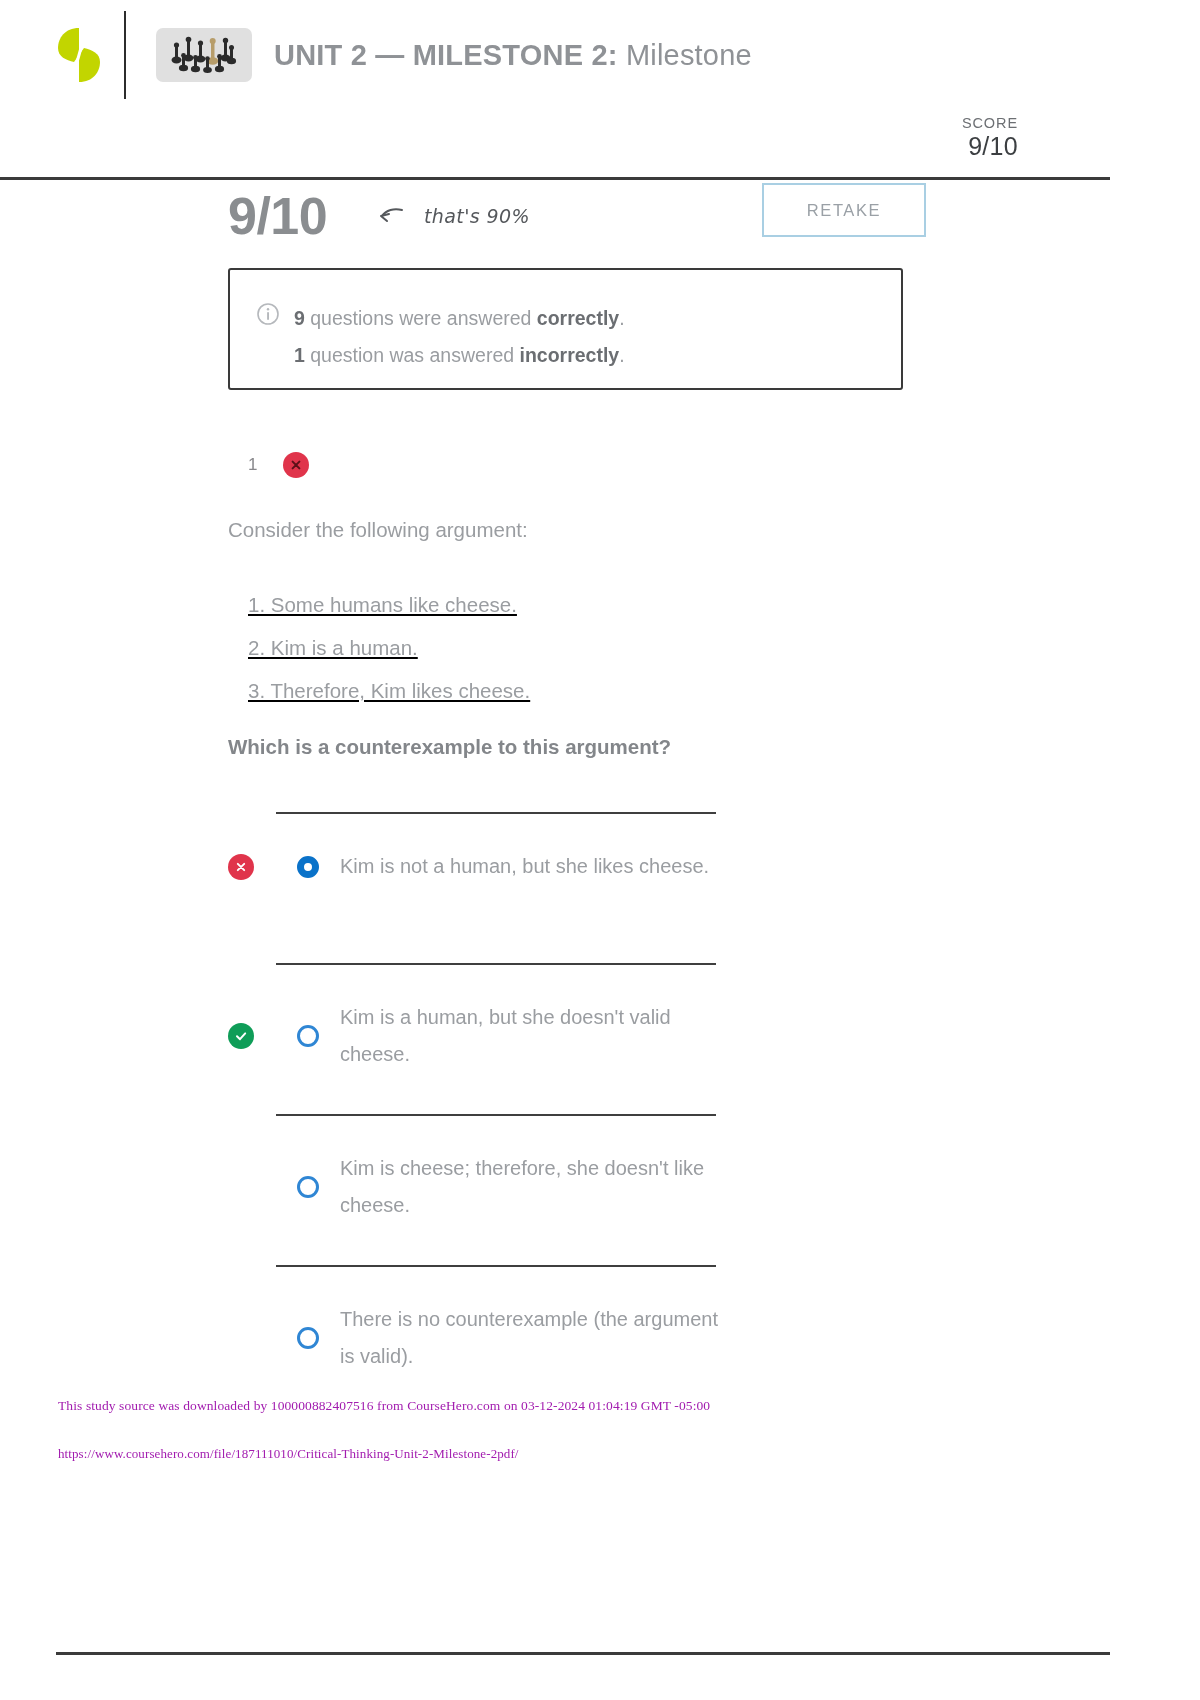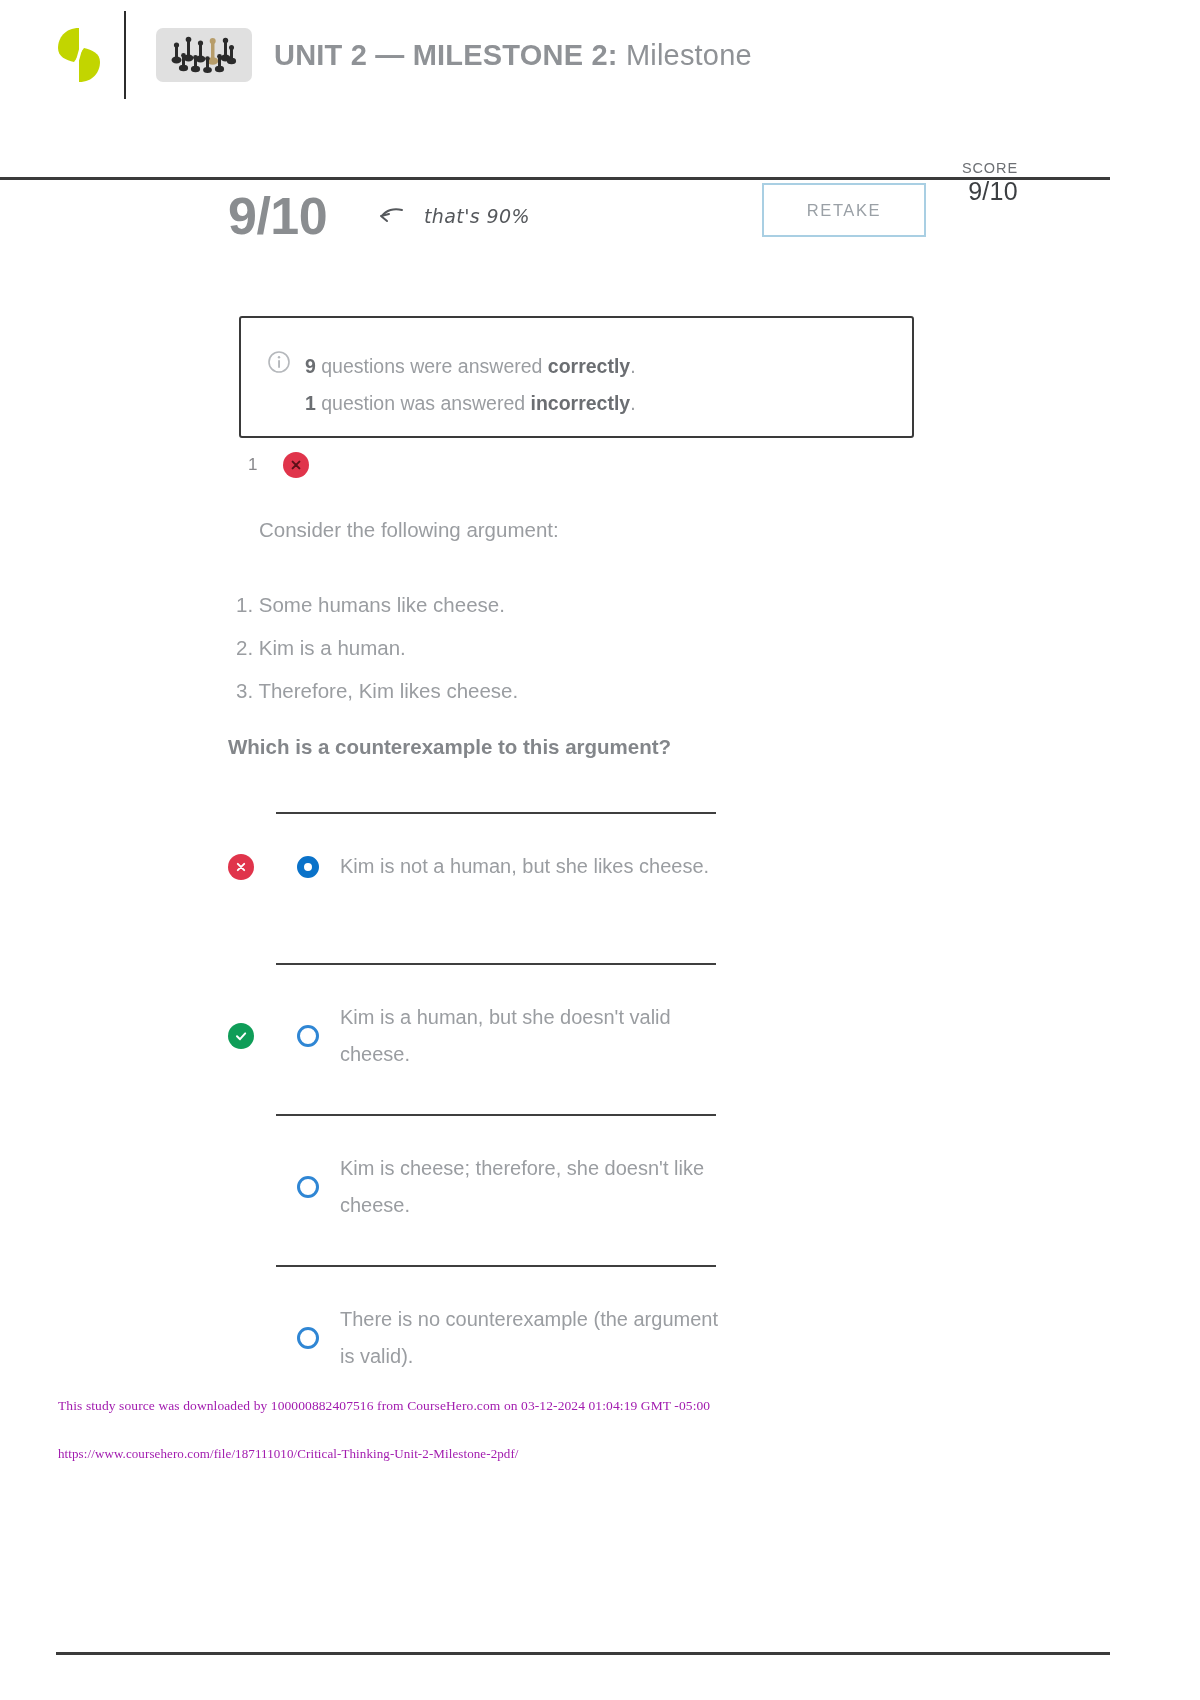--- a/index.html
+++ b/index.html
@@ -85,21 +85,20 @@
     position: absolute;
     right: 92px;
     top: 114px;
     text-align: right;
   }
   .score-label {
     font-size: 14.5px;
     color: #6c6f73;
     letter-spacing: 0.9px;
     line-height: 18px;
-    margin-top: 45px;
   }
   .score-value {
     font-size: 25px;
     color: #3c3f42;
     line-height: 28px;
     letter-spacing: 0.3px;
   }
 
   
   .result-row {
@@ -147,29 +146,28 @@
     cursor: pointer;
     display: flex;
     align-items: center;
     justify-content: center;
     box-sizing: border-box;
   }
 
   
   .summary-box {
     position: absolute;
-    left: 239px;
+    left: 228px;
     top: 268px;
     width: 675px;
     height: 122px;
     border: 2px solid #3a3a3a;
     border-radius: 3px;
     box-sizing: border-box;
     background: #ffffff;
-    margin-top: 48px;
   }
   .summary-inner {
     padding: 30px 0 0 26px;
     display: flex;
     align-items: flex-start;
   }
   .info-icon {
     margin-right: 14px;
     margin-top: 2px;
     flex: 0 0 auto;
@@ -206,27 +204,27 @@
   .badge.wrong { background: #e0344b; }
   .badge.right { background: #0f9d58; }
   .badge svg { display:block; }
 
   .q-intro {
     position: absolute;
     left: 228px;
     top: 518px;
     font-size: 20.5px;
     color: #9a9da1;
-    margin-left: 31px;
   }
   .premises {
     position: absolute;
-    left: 236px;
+    left: 248px;
     top: 583px;
     width: 640px;
+    text-decoration: underline;
   }
   .premise {
     font-size: 20.5px;
     color: #9a9da1;
     line-height: 43px;
   }
   .q-prompt {
     position: absolute;
     left: 228px;
     top: 735px;

